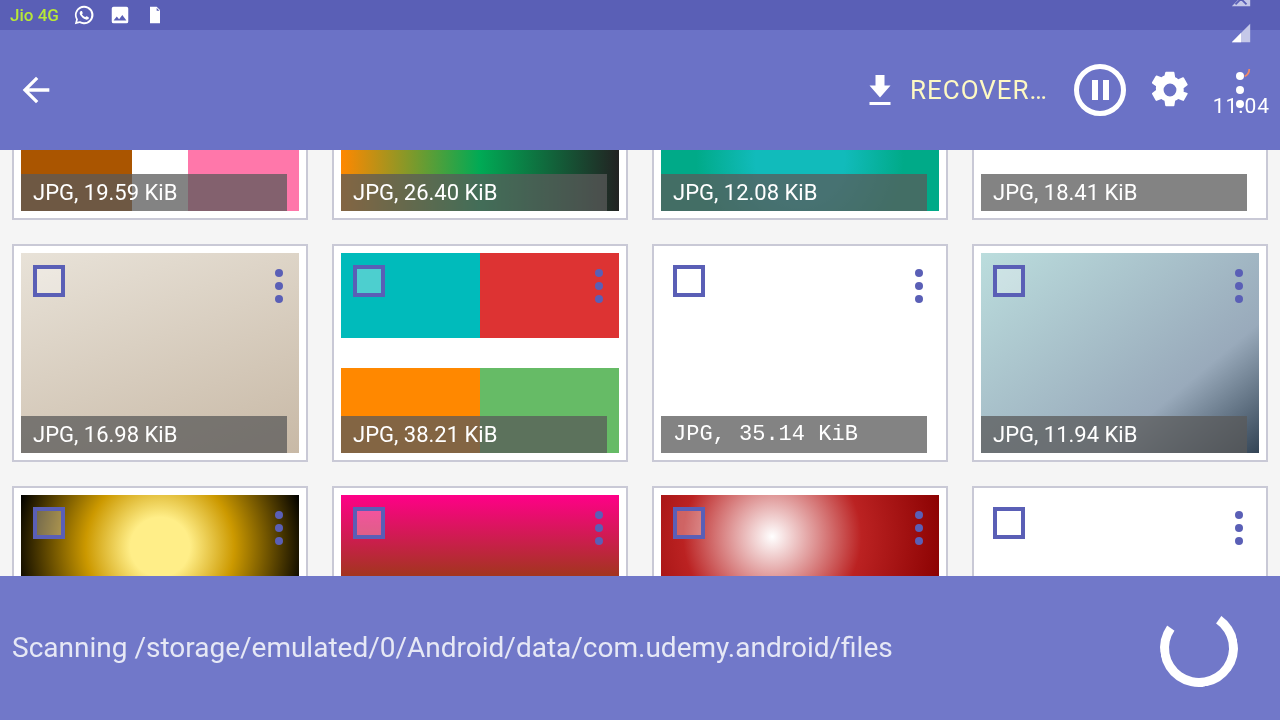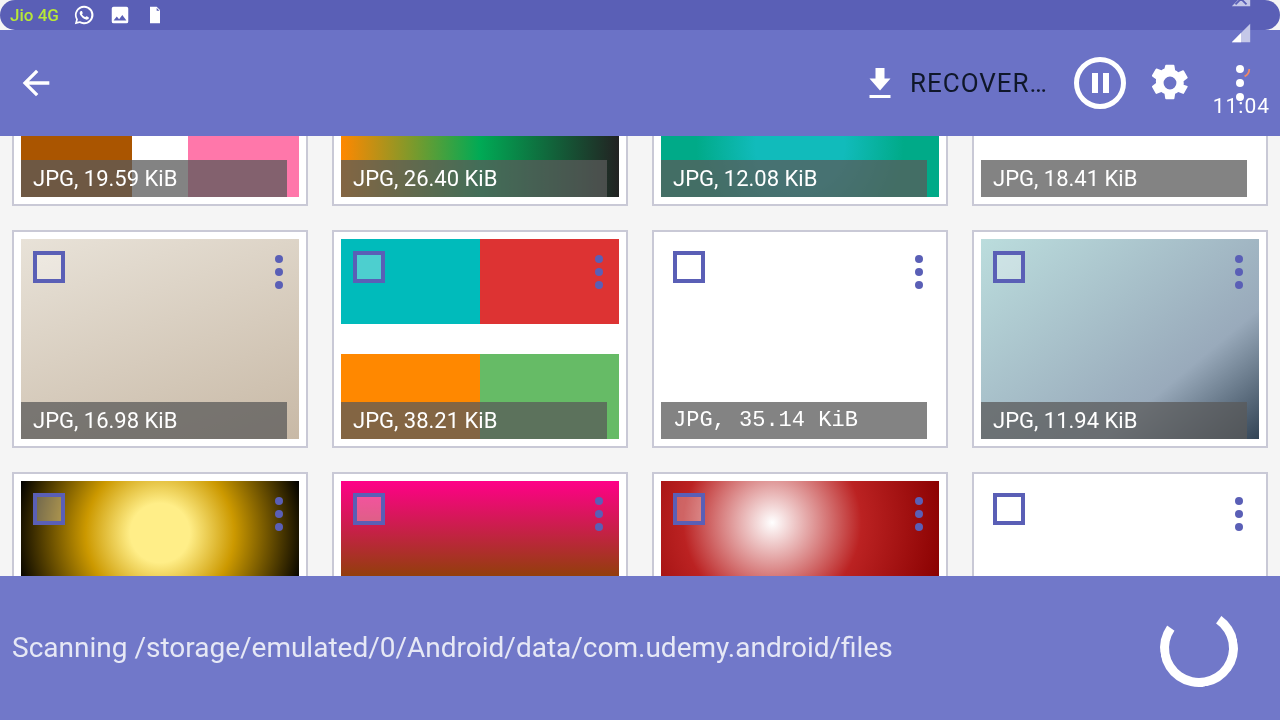--- a/index.html
+++ b/index.html
@@ -12,45 +12,44 @@
     position: relative;
   }
   .status-bar {
     height: 30px;
     background: #5a5fb6;
     display: flex;
     align-items: center;
     padding: 0 10px;
     color: white;
     font-size: 18px;
-    border-radius: 15px;
   }
   .status-left {
     display: flex;
     align-items: center;
     gap: 14px;
   }
   .carrier { color: #b8e837; font-weight: 500; font-size: 17px; }
   .status-icon-white { color: white; display: inline-flex; }
   .status-right {
     margin-left: auto;
     display: flex;
     align-items: center;
     gap: 10px;
     flex-direction: column;
   }
   .clock { font-size: 21px; letter-spacing: 1px; }
   .app-bar {
-    height: 106px;
+    height: 120px;
     background: #6b72c6;
     display: flex;
     align-items: center;
     padding: 0 12px;
     gap: 14px;
-    color: #0f172a;
+    color: #fef9c3;
   }
   .back-btn { width: 48px; height: 48px; display: flex; align-items: center; justify-content: center; cursor: pointer; }
   .spacer { flex: 1; }
   .recover-btn {
     display: flex;
     align-items: center;
     gap: 12px;
     font-size: 26px;
     letter-spacing: 1px;
     padding: 0 10px;

